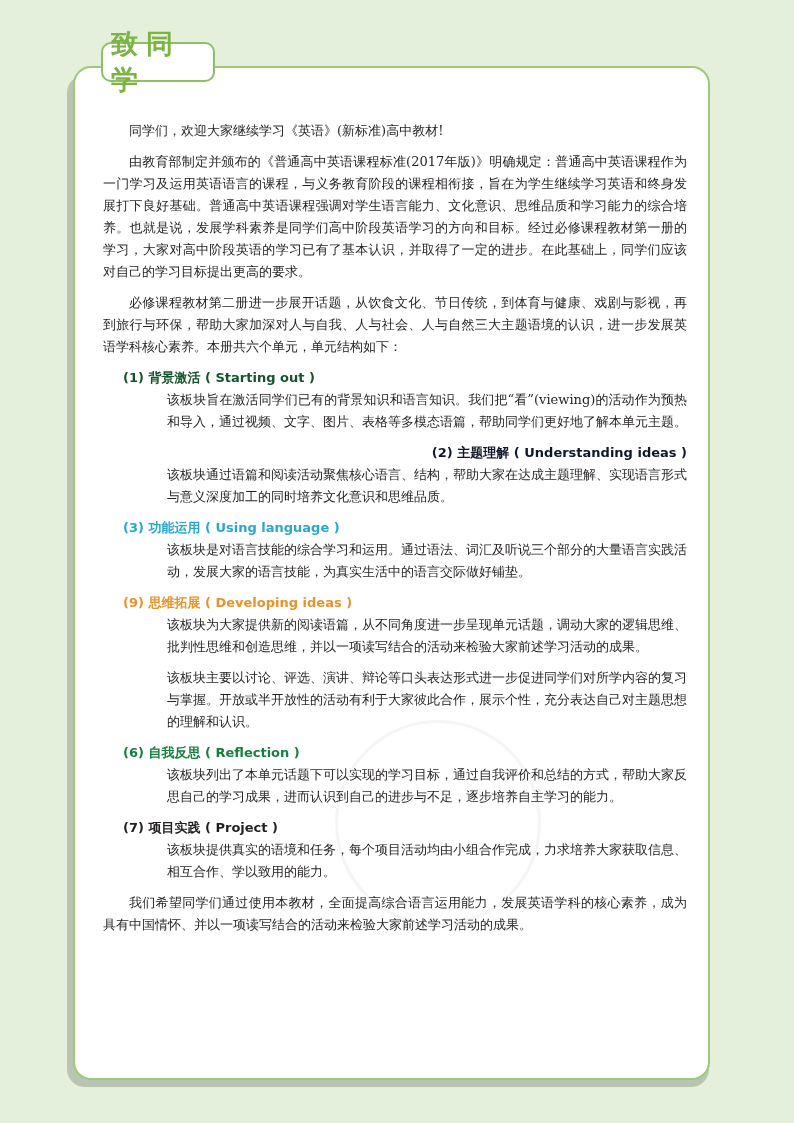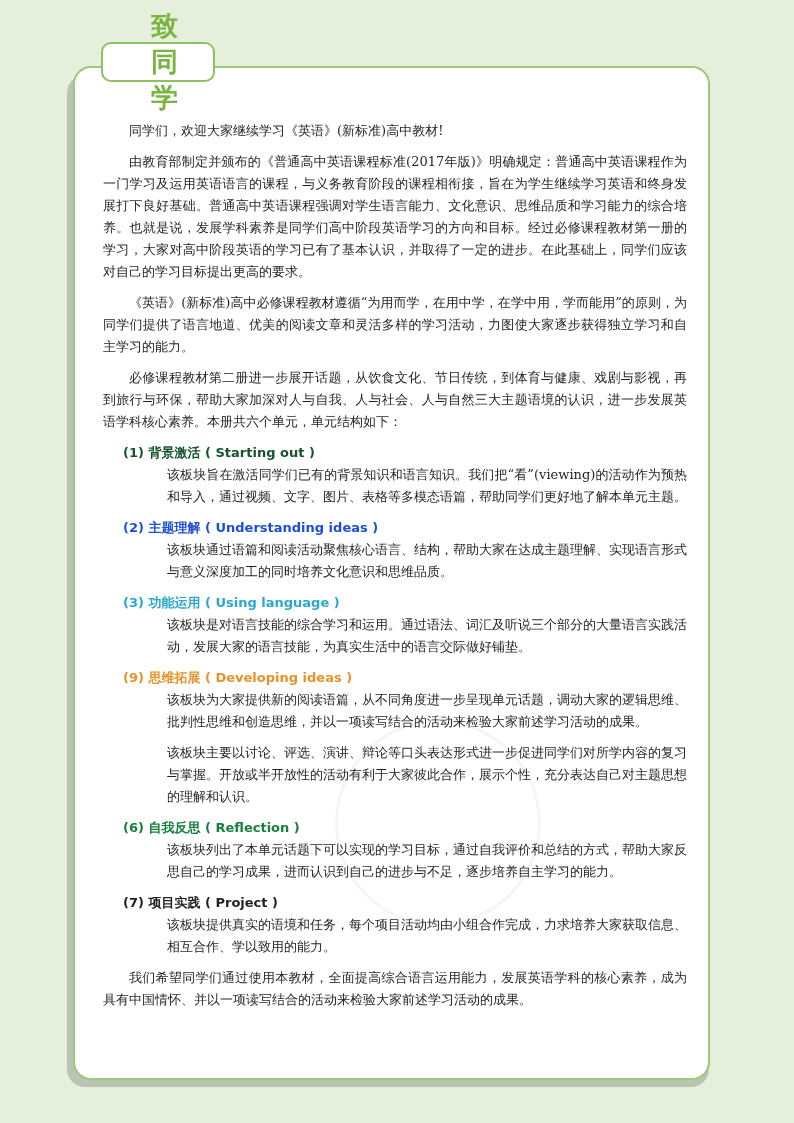--- a/index.html
+++ b/index.html
@@ -29,21 +29,20 @@
   .title-tab {
     position: absolute;
     left: 101px; top: 42px;
     width: 114px; height: 40px;
     background: #ffffff;
     border: 2px solid #8cc063;
     border-radius: 10px;
     box-sizing: border-box;
     display: flex; align-items: center; justify-content: center;
     z-index: 2;
-    padding-left: 40px;
   }
   .title-tab span {
     color: #7ab542;
     font-family: "DejaVu Sans", "Liberation Sans", sans-serif;
     font-weight: bold;
     font-size: 27px;
     letter-spacing: 8px;
     margin-left: 8px;
   }
   .watermark {
@@ -83,29 +82,28 @@
 <div class="shadow"></div>
 <div class="card"></div>
 <div class="title-tab">
   <span style="color: rgb(122, 181, 66);">致同学</span>
 </div>
 <div class="watermark"></div>
 
 <div class="content">
   <p class="intro">同学们，欢迎大家继续学习《英语》(新标准)高中教材!</p>
   <p>由教育部制定并颁布的《普通高中英语课程标准(2017年版)》明确规定：普通高中英语课程作为一门学习及运用英语语言的课程，与义务教育阶段的课程相衔接，旨在为学生继续学习英语和终身发展打下良好基础。普通高中英语课程强调对学生语言能力、文化意识、思维品质和学习能力的综合培养。也就是说，发展学科素养是同学们高中阶段英语学习的方向和目标。经过必修课程教材第一册的学习，大家对高中阶段英语的学习已有了基本认识，并取得了一定的进步。在此基础上，同学们应该对自己的学习目标提出更高的要求。</p>
-  <p>《英语》(新标准)高中必修课程教材遵循“为用而学，在用中学，在学中用，学而能用”的原则，为同学们提供了语言地道、优美的阅读文章和灵活多样的学习活动，力图使大家逐步获得独立学习和自主学习的能力。</p>
   <p>必修课程教材第二册进一步展开话题，从饮食文化、节日传统，到体育与健康、戏剧与影视，再到旅行与环保，帮助大家加深对人与自我、人与社会、人与自然三大主题语境的认识，进一步发展英语学科核心素养。本册共六个单元，单元结构如下：</p>
 
   <div class="section">
     <div class="head" style="color: #14532d;">(1) 背景激活 ( Starting out )</div>
     <div class="desc">该板块旨在激活同学们已有的背景知识和语言知识。我们把“看”(viewing)的活动作为预热和导入，通过视频、文字、图片、表格等多模态语篇，帮助同学们更好地了解本单元主题。</div>
   </div>
   <div class="section">
-    <div class="head" style="color: #1d4ed8;">(2) 主题理解 ( Understanding ideas )</div>
+    <div class="head" style="color: #0f172a; text-align: right;">(2) 主题理解 ( Understanding ideas )</div>
     <div class="desc">该板块通过语篇和阅读活动聚焦核心语言、结构，帮助大家在达成主题理解、实现语言形式与意义深度加工的同时培养文化意识和思维品质。</div>
   </div>
   <div class="section">
     <div class="head" style="color: rgb(41, 168, 204);">(3) 功能运用 ( Using language )</div>
     <div class="desc">该板块是对语言技能的综合学习和运用。通过语法、词汇及听说三个部分的大量语言实践活动，发展大家的语言技能，为真实生活中的语言交际做好铺垫。</div>
   </div>
   <div class="section">
     <div class="head" style="color: rgb(232, 146, 42);">(9) 思维拓展 ( Developing ideas )</div>
     <div class="desc">该板块为大家提供新的阅读语篇，从不同角度进一步呈现单元话题，调动大家的逻辑思维、批判性思维和创造思维，并以一项读写结合的活动来检验大家前述学习活动的成果。</div>
   </div>

